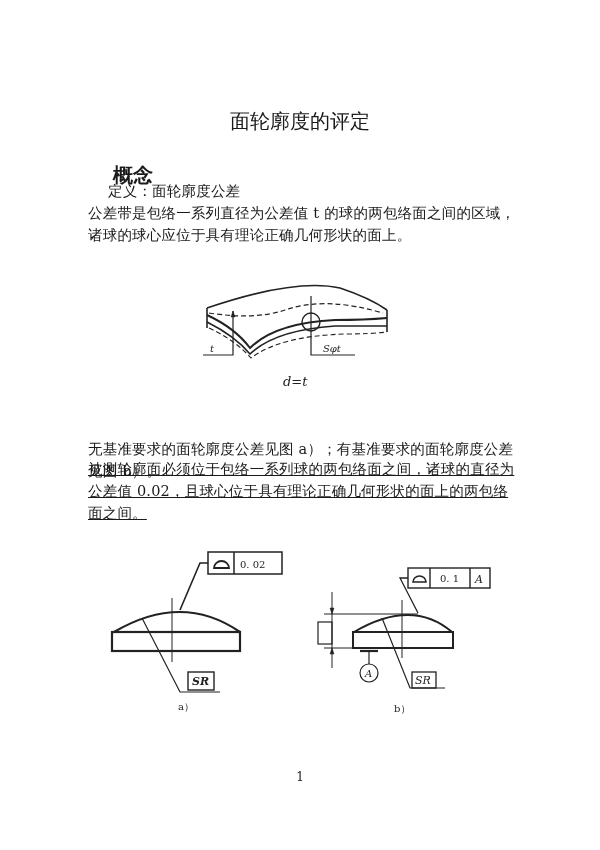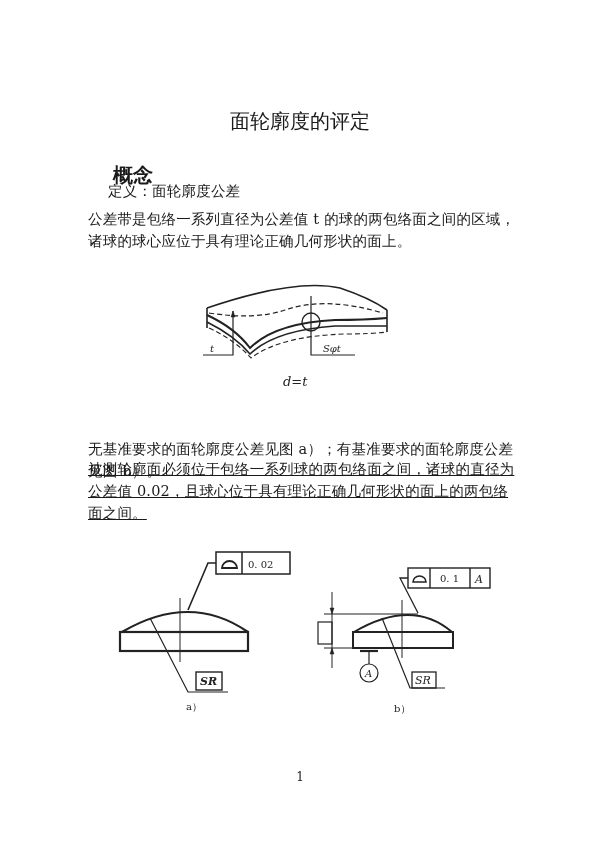--- a/index.html
+++ b/index.html
@@ -37,34 +37,34 @@
     }
     .para {
       position: absolute;
       left: 88px;
       width: 430px;
       font-size: 14.5px;
       line-height: 22px;
       letter-spacing: 0.2px;
     }
     .p-def { top: 180px; margin-left: 20px; }
-    .p-zone { top: 208px; }
+    .p-zone { top: 202px; }
     .p-ref { top: 438px; }
     .p-meas { top: 458px; text-decoration: underline; }
 
     .fig-zone {
       position: absolute;
       left: 195px;
       top: 268px;
       width: 210px;
       height: 130px;
     }
     .fig-a {
       position: absolute;
-      left: 100px;
+      left: 92px;
       top: 540px;
       width: 200px;
       height: 175px;
     }
     .fig-b {
       position: absolute;
       left: 302px;
       top: 540px;
       width: 210px;
       height: 175px;

